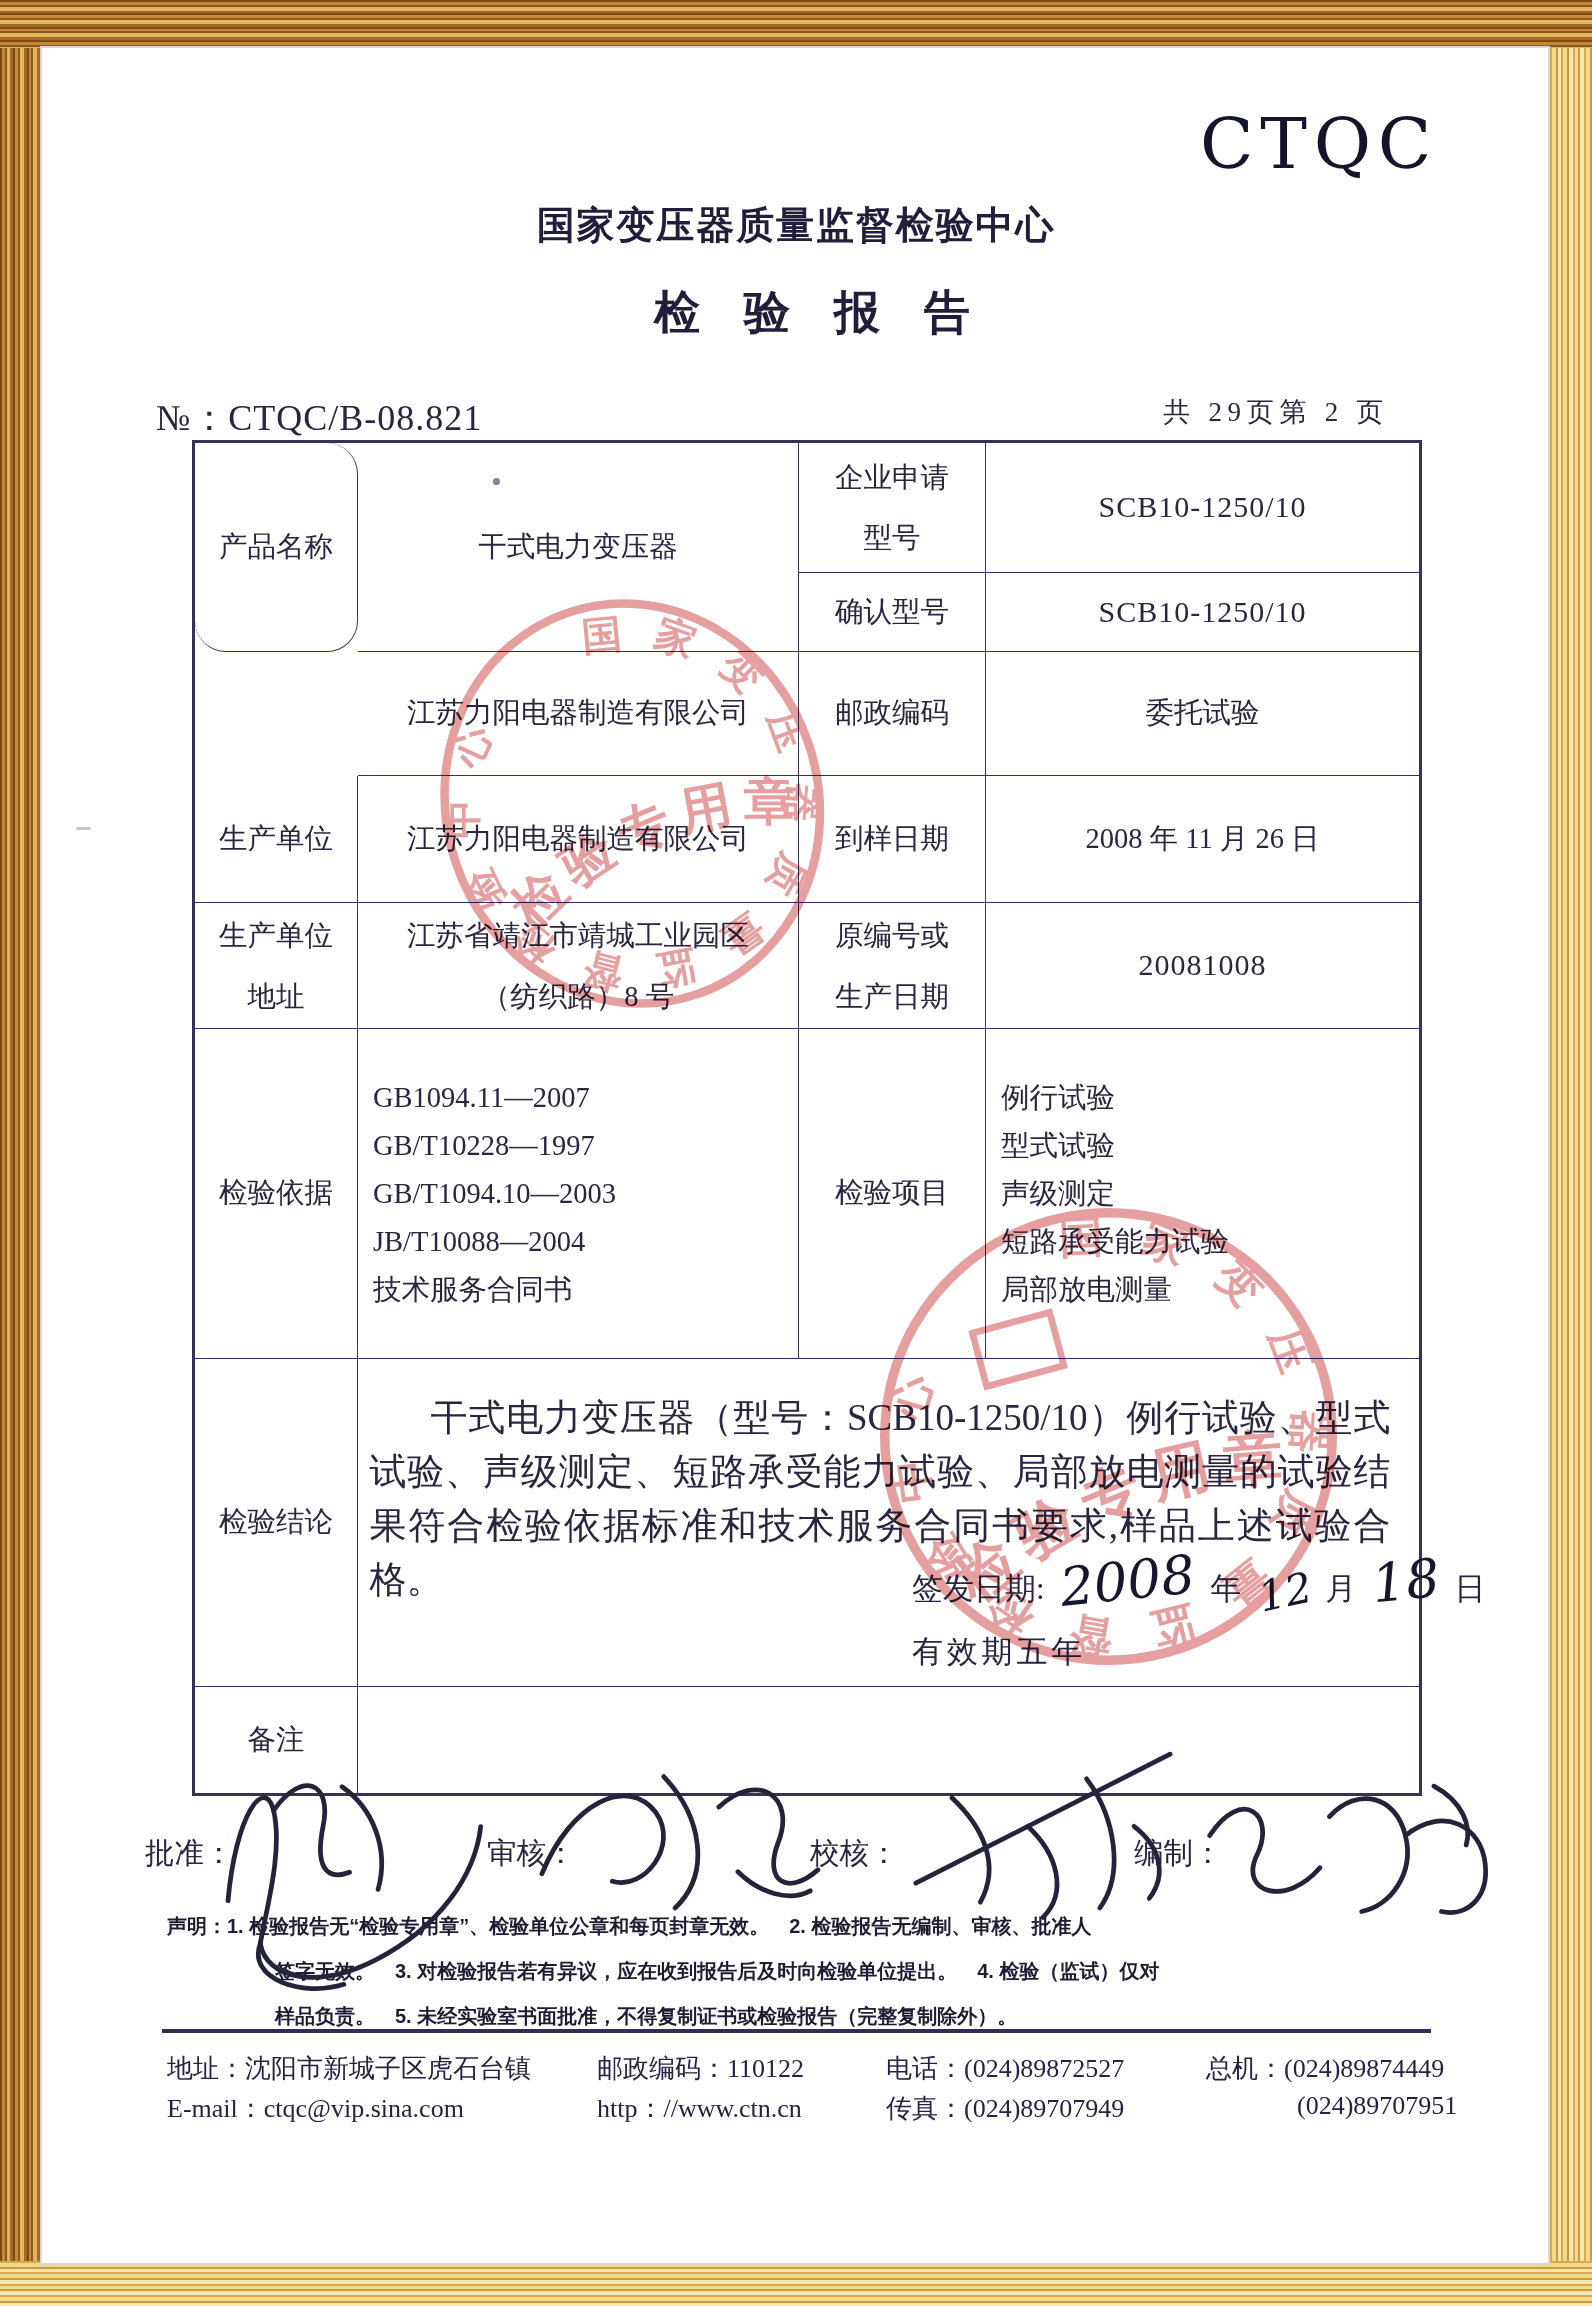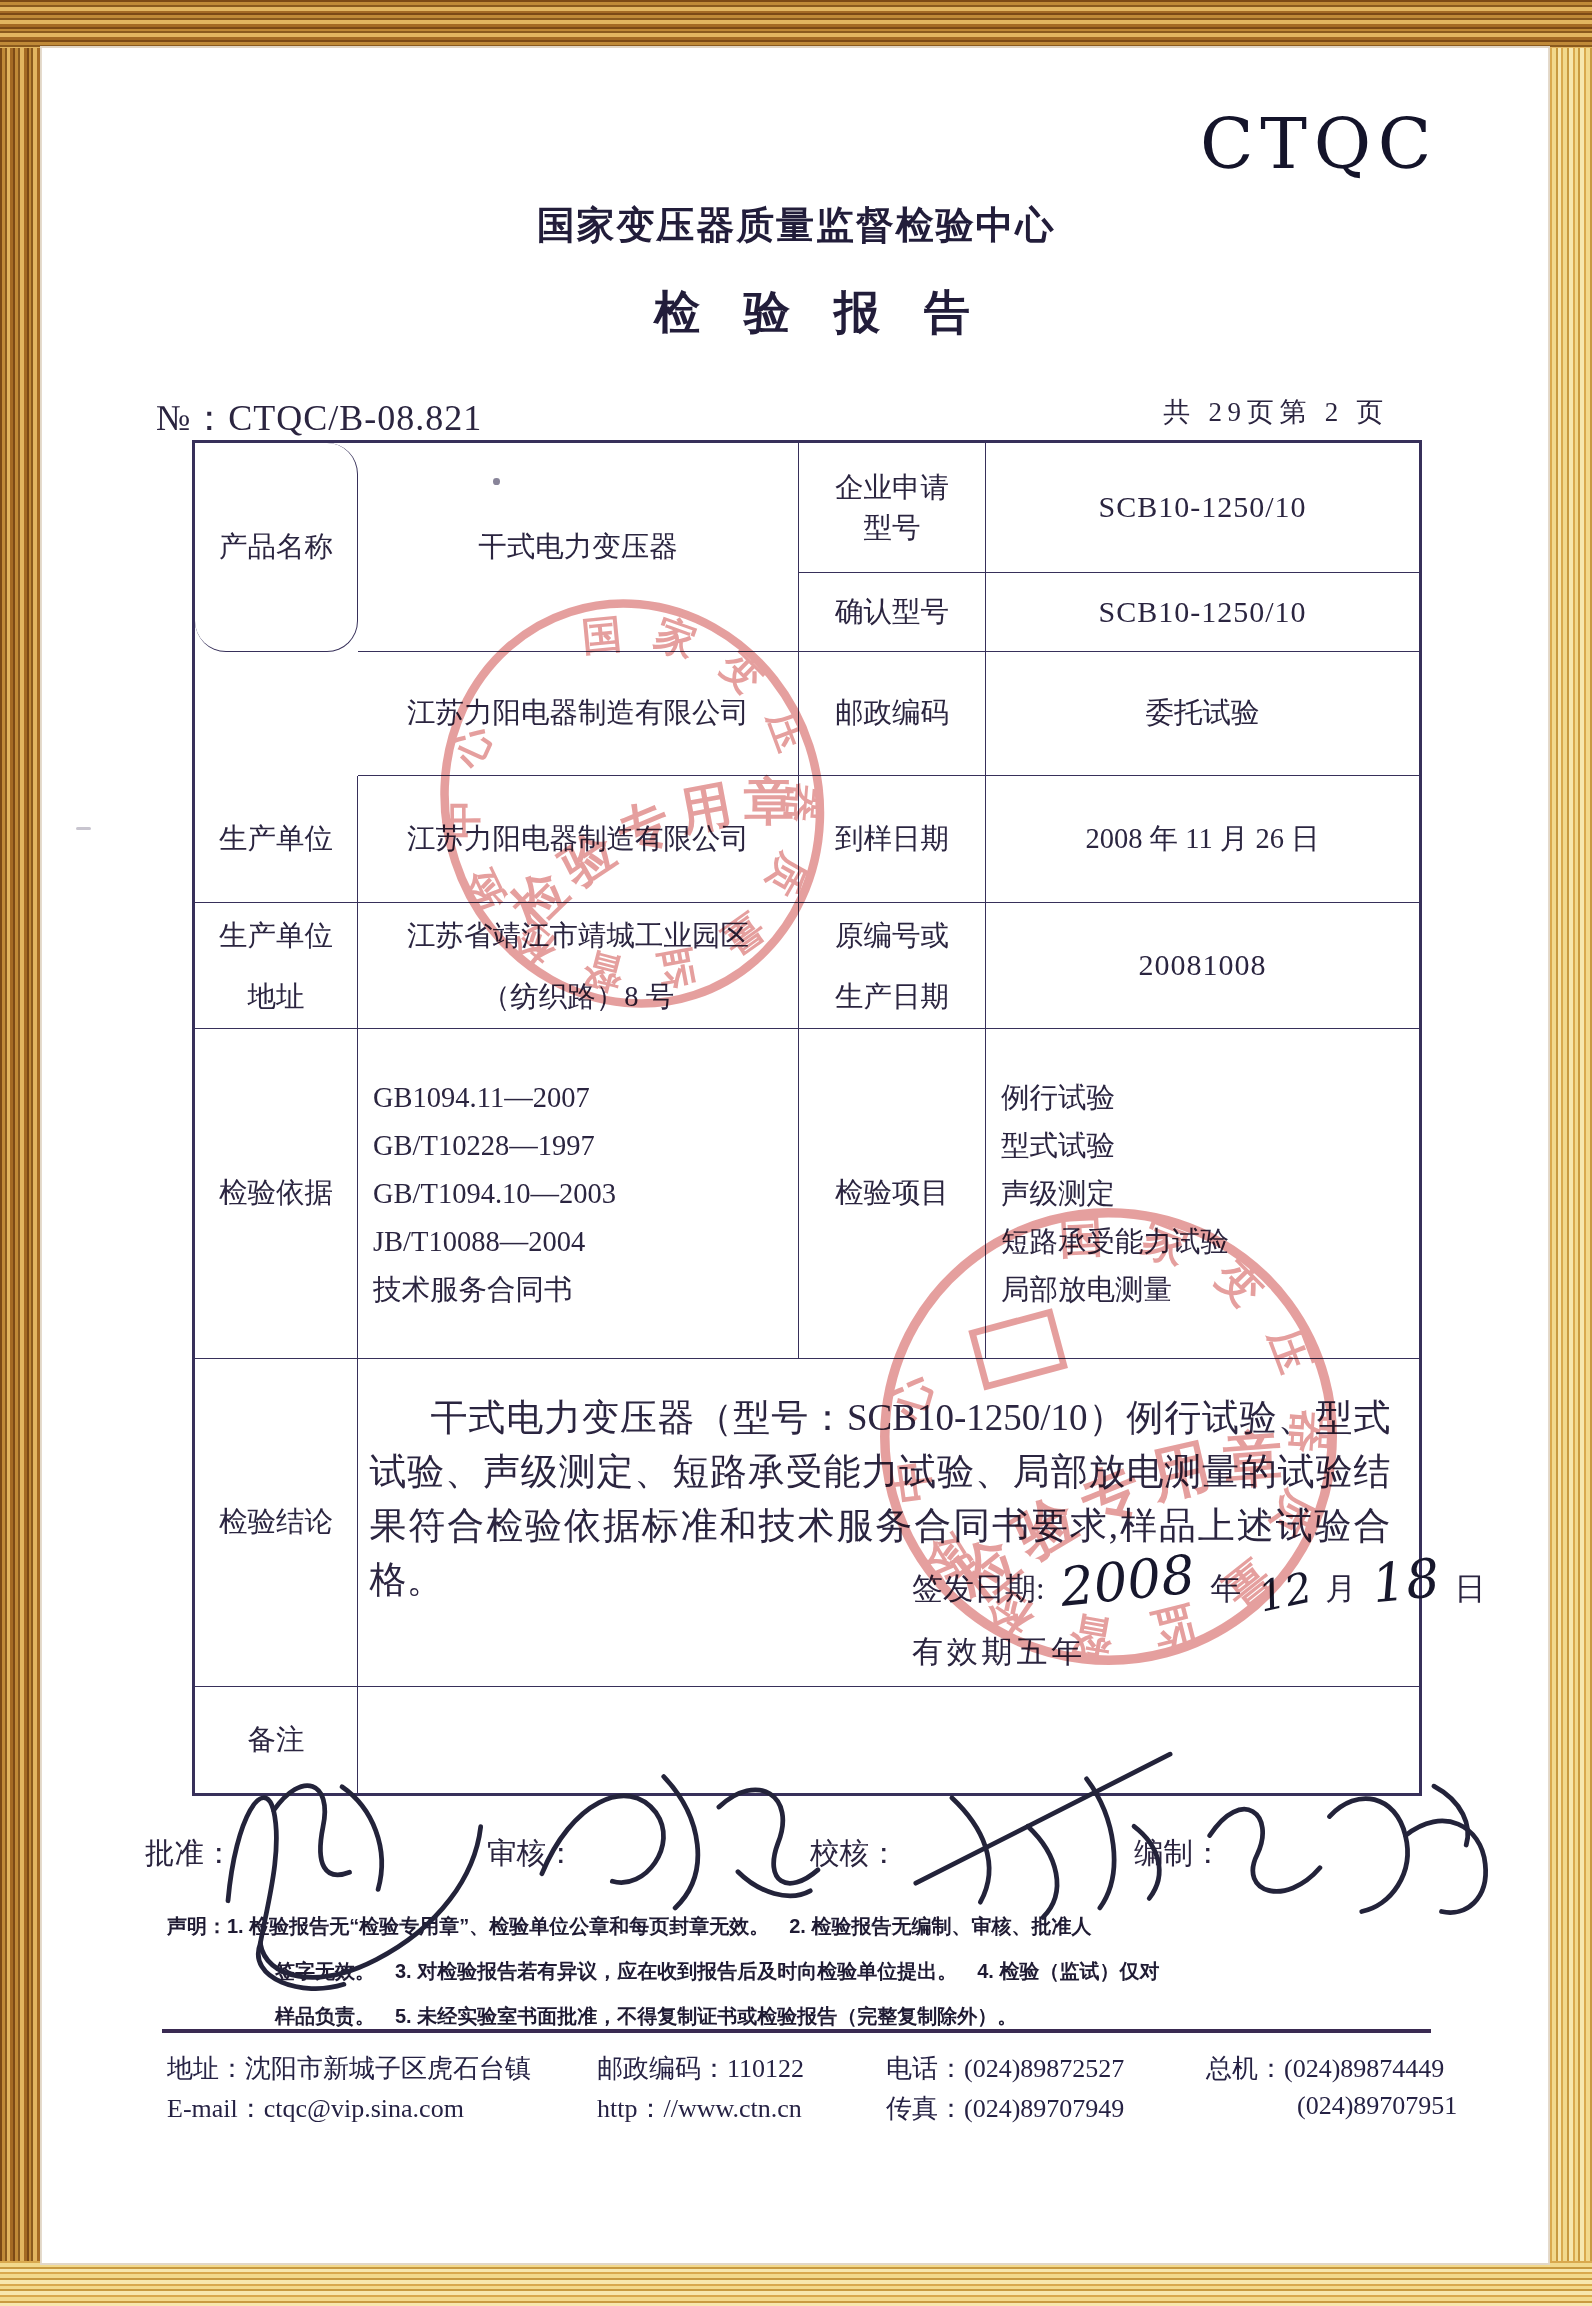--- a/index.html
+++ b/index.html
@@ -40,21 +40,21 @@
   
   .tbl{position:absolute;left:192px;top:440px;z-index:4;border:3.8px solid var(--line);
     display:grid;background:transparent;
     grid-template-columns:163px 441px 187px 433px;
     grid-template-rows:130px 79px 124px 127px 126px 330px 328px 106px;}
   .cell{display:flex;align-items:center;justify-content:center;font-size:28.5px;
     color:var(--ink);text-align:center;position:relative;line-height:1.35;}
   .br{border-right:1.9px solid var(--line);}
   .bb{border-bottom:1.9px solid var(--line);}
   .ml{white-space:pre-line;}
-  .lh-wide{line-height:40px;}
+  .lh-wide{line-height:60px;}
   .lh-mid{line-height:61px;}
   .list{flex-direction:column;align-items:flex-start;justify-content:center;
     padding-left:15px;text-align:left;}
   .list div{line-height:48px;}
   .model{font-size:30px;letter-spacing:1px;}
   .concl{display:block;text-align:left;padding:32px 28.5px 0 11.4px;}
   .concl-text{font-size:37px;line-height:54px;text-indent:61px;text-align:justify;}
   .sign-line{position:absolute;left:554px;top:186px;font-size:31px;white-space:nowrap;}
   .hw{font-family:"DejaVu Serif",serif;font-style:italic;font-size:53px;display:inline-block;
     transform:rotate(-6deg);margin:0 7.6px;color:#17172c;}

